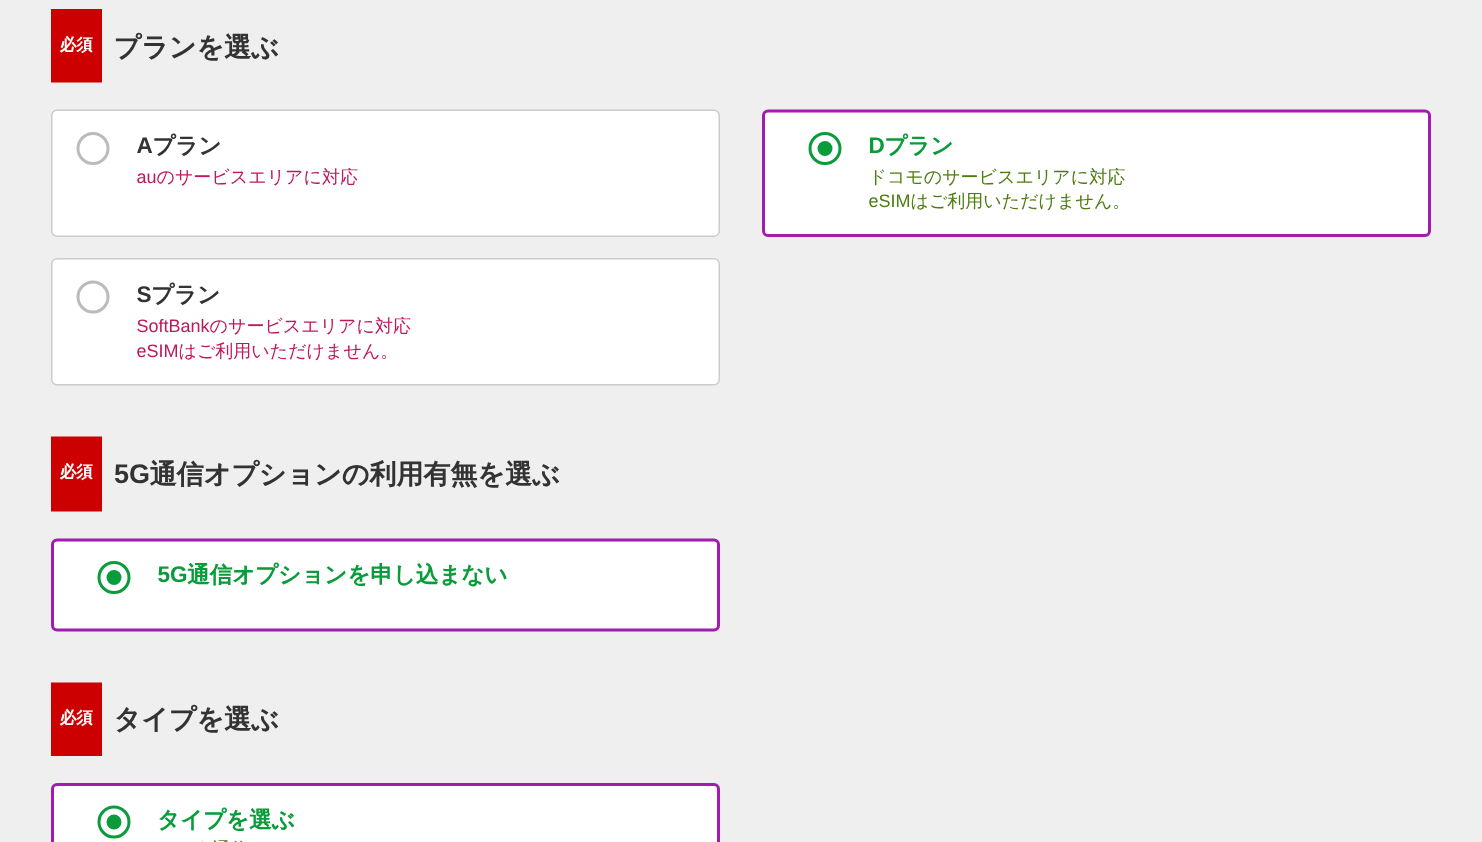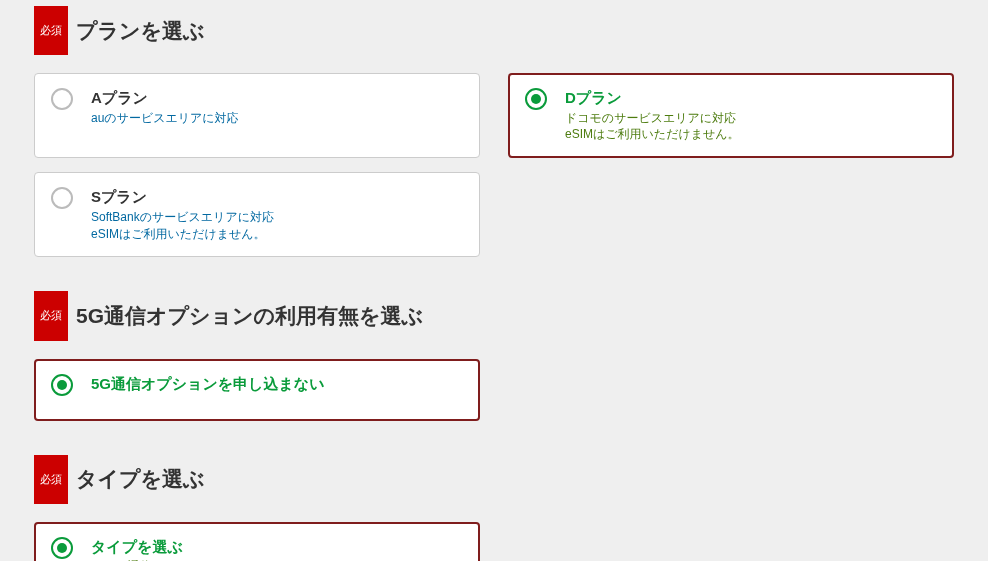--- a/index.html
+++ b/index.html
@@ -16,48 +16,48 @@
     .section-header {
       display: flex;
       align-items: center;
       margin-bottom: 18px;
       padding-top: 6px;
     }
     .badge-required {
       background: #cc0000;
       color: #fff;
       font-size: 11px;
-      font-weight: normal;
+      font-weight: bold;
       padding: 18px 6px;
       margin-right: 8px;
       line-height: 1.2;
     }
     .section-title {
-      font-size: 21px;
+      font-size: 18px;
       font-weight: bold;
       color: #333;
     }
     .options-grid {
       display: grid;
       grid-template-columns: 1fr 1fr;
       gap: 14px 28px;
     }
     .option-card {
       background: #fff;
       border: 1px solid #ccc;
       border-radius: 4px;
       padding: 14px 16px;
       display: flex;
       align-items: flex-start;
       cursor: pointer;
       min-height: 62px;
     }
     .option-card.selected {
-      border: 2px solid #7f1d1d;
-      padding: 13px 15px;
+      border: 2px solid #a21caf;
+      padding: 13px 29px;
     }
     .radio {
       width: 22px;
       height: 22px;
       border: 2px solid #bbb;
       border-radius: 50%;
       margin-right: 18px;
       flex-shrink: 0;
       position: relative;
     }
@@ -83,21 +83,21 @@
       font-size: 15px;
       font-weight: bold;
       color: #333;
       line-height: 1.3;
     }
     .option-card.selected .option-title {
       color: #0a9b3b;
     }
     .option-desc {
       font-size: 12px;
-      color: #0369a1;
+      color: #be185d;
       margin-top: 2px;
       line-height: 1.4;
       white-space: pre-line;
     }
     .option-card.selected .option-desc {
       color: #4d7c0f;
     }
     .spacer-cell {
       
     }

